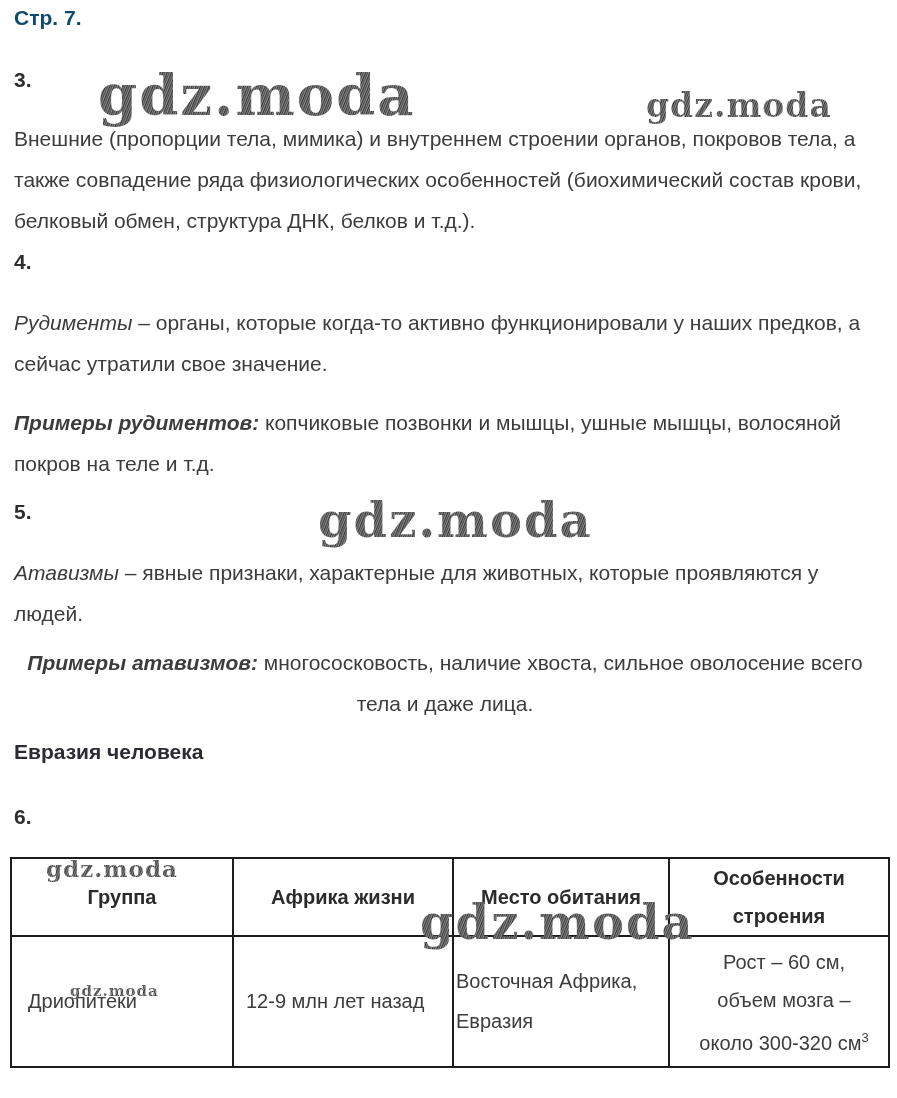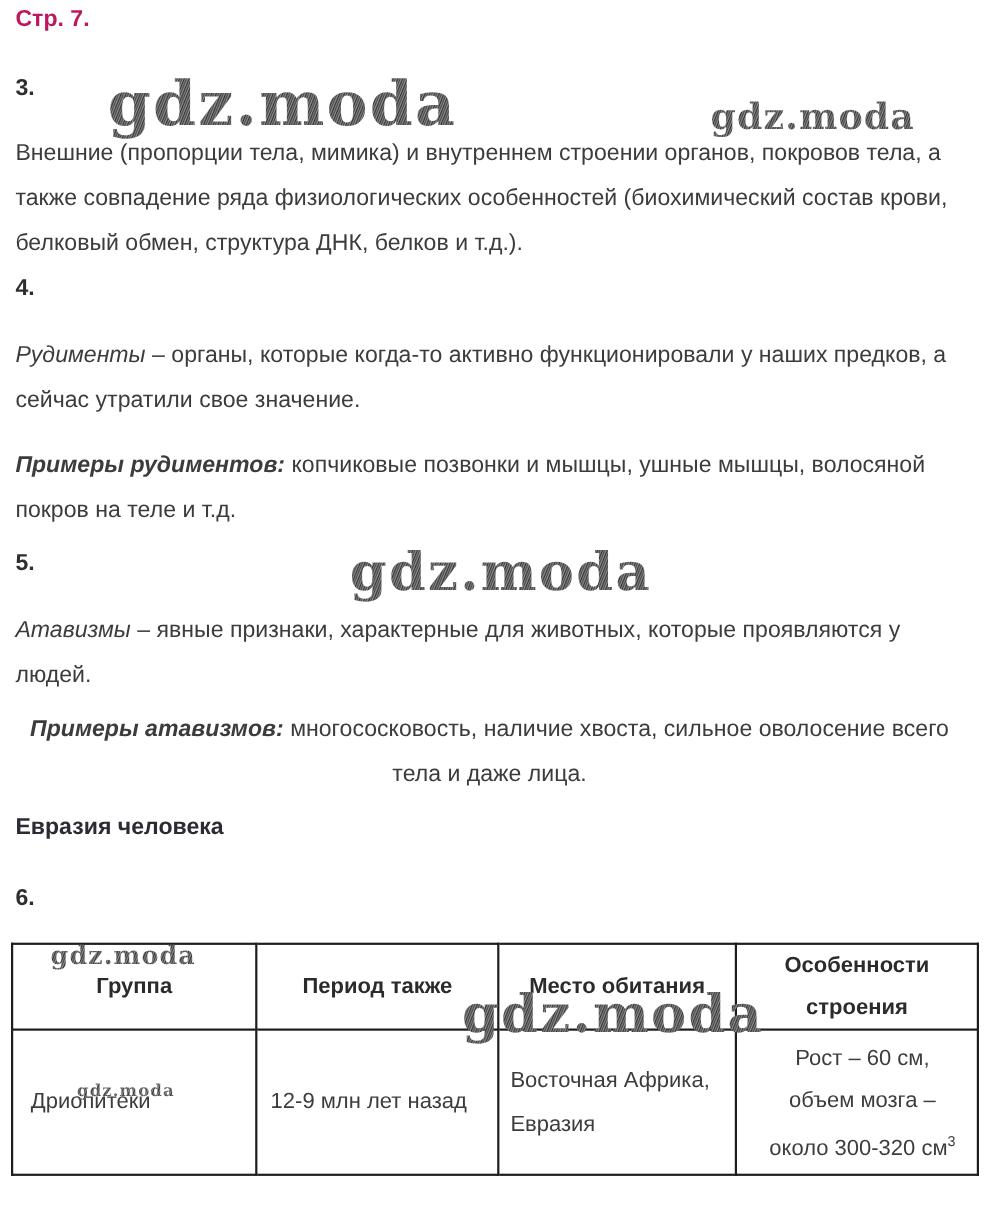--- a/index.html
+++ b/index.html
@@ -15,21 +15,21 @@
   }
   .abs { position: absolute; }
   .num {
     font-weight: bold;
     font-size: 21px;
     color: #2e2e2e;
   }
   .page-header {
     font-weight: bold;
     font-size: 21px;
-    color: #be185d;
+    color: #0c4a6e;
   }
   .para {
     left: 14px;
     width: 862px;
     font-size: 21px;
     line-height: 41px;
     color: #3c3c3c;
   }
   .term { font-style: italic; }
   .ex-label { font-style: italic; font-weight: bold; }
@@ -86,21 +86,21 @@
     height: 114px;
     color: #3c3c3c;
     vertical-align: middle;
   }
   .col-group    { width: 222px; }
   .col-period   { width: 220px; }
   .col-habitat  { width: 216px; }
   .col-features { width: 220px; }
   td.cell-group   { padding-left: 16px; }
   td.cell-period  { padding-left: 12px; }
-  td.cell-habitat { padding-left: 10px; line-height: 40px; }
+  td.cell-habitat { padding-left: 2px; line-height: 40px; }
   td.cell-features{ padding: 6px 0 4px 10px; vertical-align: top; line-height: 38px; text-align: center; }
   td.cell-features sup { font-size: 13px; }
 </style>
 </head>
 <body>
 
 <div id="page">
 
   <div class="wm wm-a">gdz.moda</div>
   <div class="wm wm-b">gdz.moda</div>
@@ -134,21 +134,21 @@
   <table class="evo-table">
     <colgroup>
       <col class="col-group">
         <col class="col-period">
         <col class="col-habitat">
         <col class="col-features">
     </colgroup>
     <thead>
       <tr>
         <th>Группа</th>
-        <th>Период также</th>
+        <th>Африка жизни</th>
         <th>Место обитания</th>
         <th>Особенности строения</th>
       </tr>
     </thead>
     <tbody>
       <tr>
         <td class="cell-group">Дриопитеки</td>
         <td class="cell-period">12-9 млн лет назад</td>
         <td class="cell-habitat">Восточная Африка, Евразия</td>
         <td class="cell-features">

